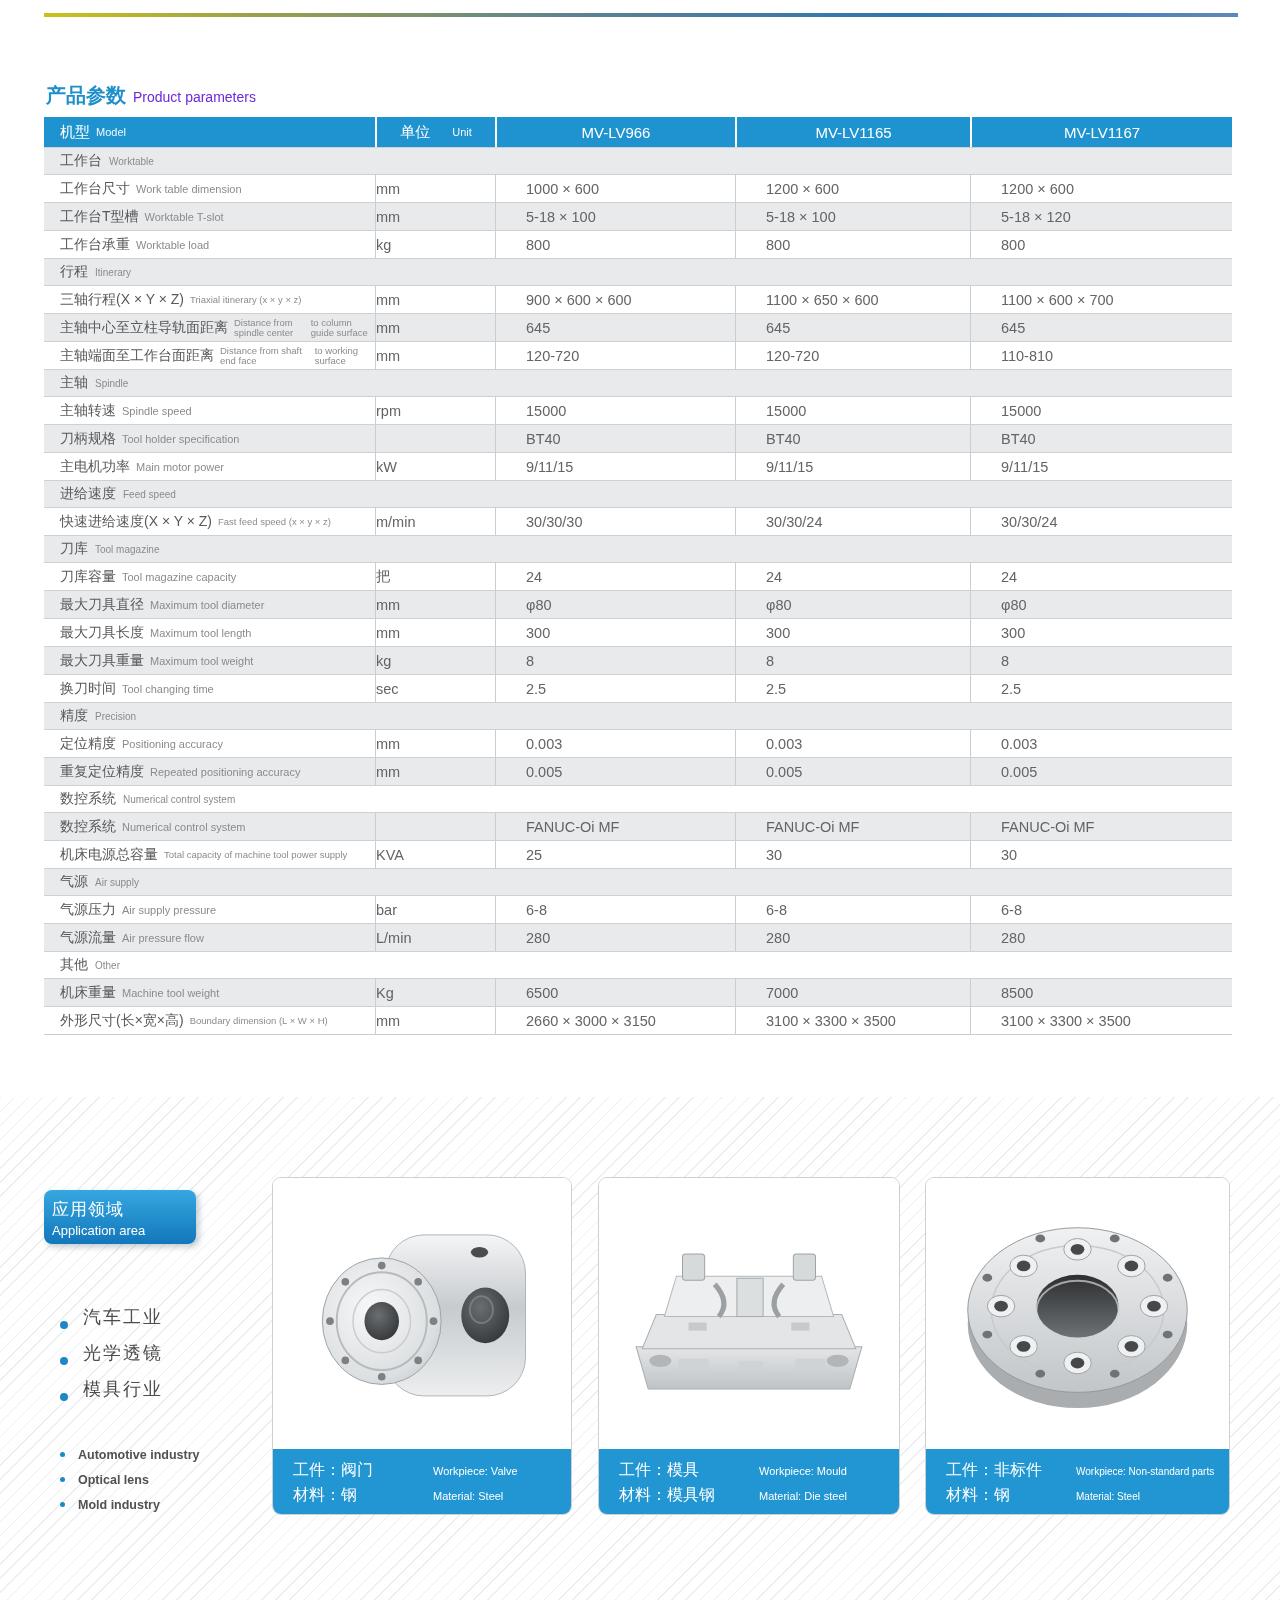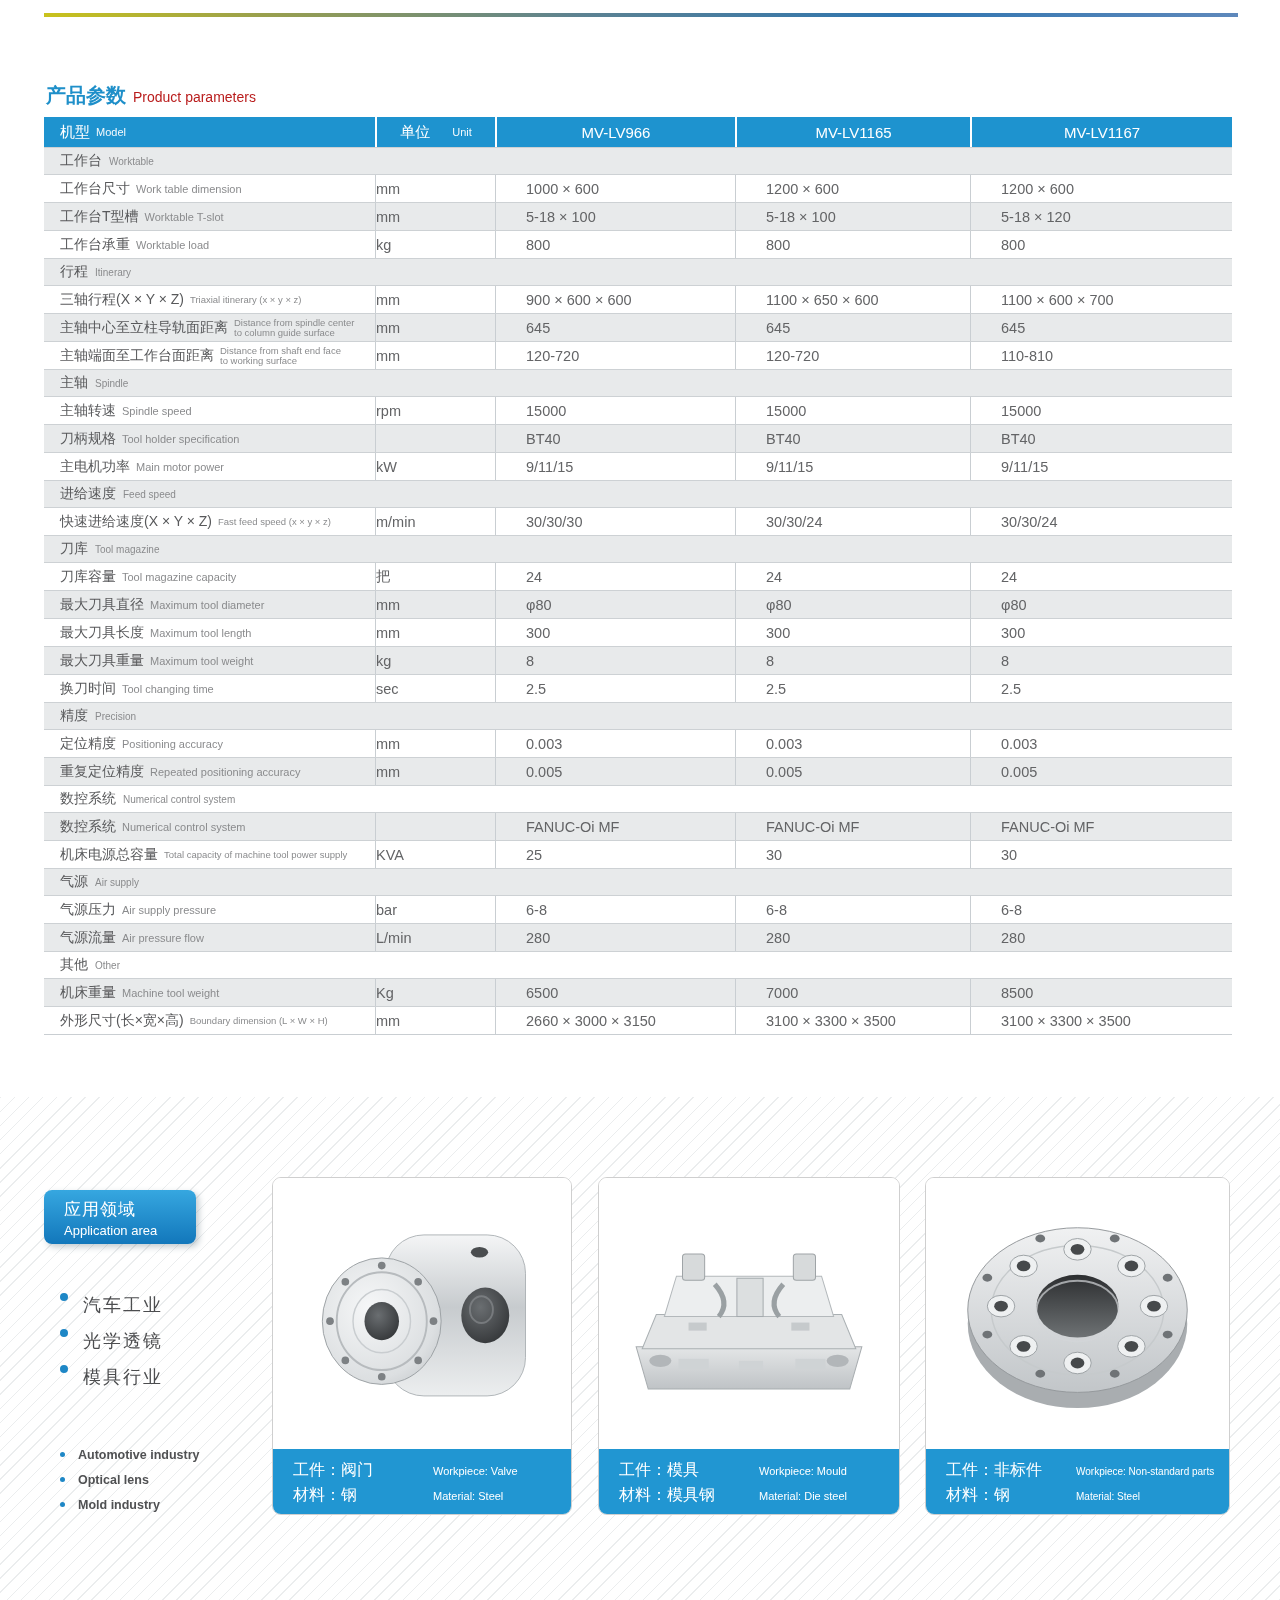--- a/index.html
+++ b/index.html
@@ -6,21 +6,21 @@
   body{
     width:1280px;height:1600px;position:relative;background:#ffffff;
     font-family:"Liberation Sans","DejaVu Sans",sans-serif;overflow:hidden;
   }
   
   .top-rule{position:absolute;left:44px;top:13px;width:1194px;height:4px;
     background:linear-gradient(90deg,#c9c21c 0%,#9aa04c 18%,#5c8292 45%,#2e75b0 72%,#5e88bb 100%);}
   
   .title{position:absolute;left:46px;top:82px;white-space:nowrap;}
   .title-cn{font-size:20px;font-weight:bold;color:#1e8fc9;}
-  .title-en{font-size:14px;color:#b91c1c;margin-left:7px;}
+  .title-en{font-size:14px;color:#6d28d9;margin-left:7px;}
   
   .ptable{position:absolute;left:44px;top:117px;width:1188px;border-bottom:1px solid #c9ced2;}
   .thead{display:flex;height:30px;background:#1e93cf;color:#fff;align-items:center;}
   .th{height:100%;display:flex;align-items:center;box-sizing:border-box;}
   .c1{width:331px;}.c2{width:120px;}.c3{width:240px;}.c4{width:235px;}.c5{width:262px;}
   .th.c1{padding-left:16px;}
   .th.center{justify-content:center;}
   .th-cn{font-size:15px;}
   .th-en{font-size:11px;margin-left:6px;opacity:.95;}
   .th-model{font-size:15px;}
@@ -30,33 +30,33 @@
   .trow.section{height:27px;padding-left:16px;}
   .trow.data{height:28px;}
   .sec-cn{font-size:14px;color:#58595b;}
   .sec-en{font-size:10px;color:#8a8b8d;margin-left:7px;}
   .cell{height:100%;display:flex;align-items:center;box-sizing:border-box;}
   .cell.label{padding-left:16px;}
   .vline{border-left:1px solid #c9ced2;}
   .cn{font-size:14px;color:#58595b;white-space:nowrap;}
   .en{font-size:11px;color:#8a8b8d;margin-left:6px;white-space:nowrap;}
   .en-small{font-size:9.5px;}
-  .en2{display:inline-flex;flex-direction:column;font-size:9.5px;line-height:10px;color:#8a8b8d;margin-left:6px;justify-content:center;}
+  .en2{display:inline-flex;font-size:9.5px;line-height:10px;color:#8a8b8d;margin-left:6px;justify-content:center;}
   .unit{font-size:14.5px;color:#636466;}
   .val{font-size:14.5px;color:#636466;padding-left:30px;}
   
   .bottom{position:absolute;left:0;top:1097px;width:1280px;height:503px;
     background:repeating-linear-gradient(135deg,#ebedee 0px,#ebedee 1px,transparent 1px,transparent 10px);}
   .badge{position:absolute;left:44px;top:93px;width:152px;height:54px;border-radius:8px;
     background:linear-gradient(180deg,#36a7e0,#1277bb);box-shadow:3px 3px 6px rgba(60,85,100,.30);
-    color:#fff;padding:8px 0 0 20px;box-sizing:border-box;}
+    color:#fff;padding:8px 0 0 8px;box-sizing:border-box;}
   .badge-cn{display:block;font-size:17px;letter-spacing:1px;}
   .badge-en{display:block;font-size:13px;margin-top:2px;}
   .cn-list{position:absolute;left:60px;top:196px;}
-  .cn-item{display:flex;align-items:flex-start;height:36px;}
+  .cn-item{display:flex;align-items:flex-end;height:36px;}
   .dot{width:8px;height:8px;border-radius:50%;background:#1e87c6;margin-right:15px;flex:none;}
   .cn-item-label{font-size:18px;color:#4c4d4f;letter-spacing:2px;}
   .en-list{position:absolute;left:60px;top:345px;}
   .en-item{display:flex;align-items:center;height:25px;}
   .dot-s{width:5px;height:5px;border-radius:50%;background:#1e87c6;margin-right:13px;flex:none;}
   .en-item-label{font-size:12.5px;color:#505153;font-weight:bold;}
   
   .cards{position:absolute;left:272px;top:80px;display:flex;}
   .card{width:300px;height:338px;background:#fff;border:1px solid #cfcfcf;border-radius:9px;
     box-sizing:border-box;overflow:hidden;display:flex;flex-direction:column;}

